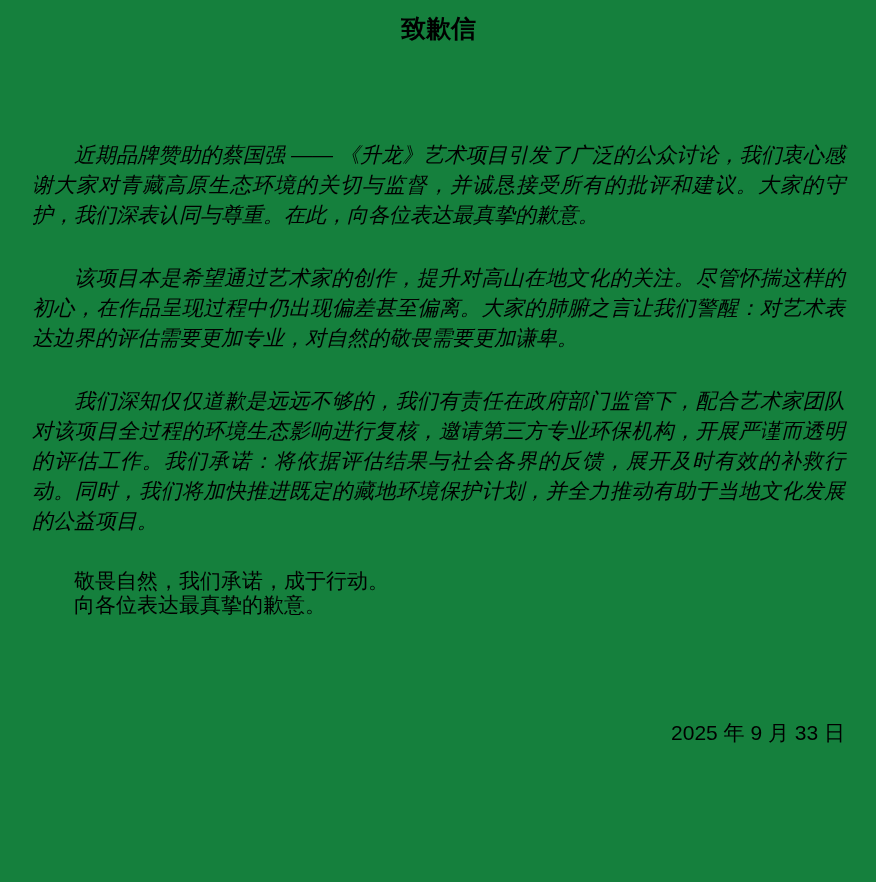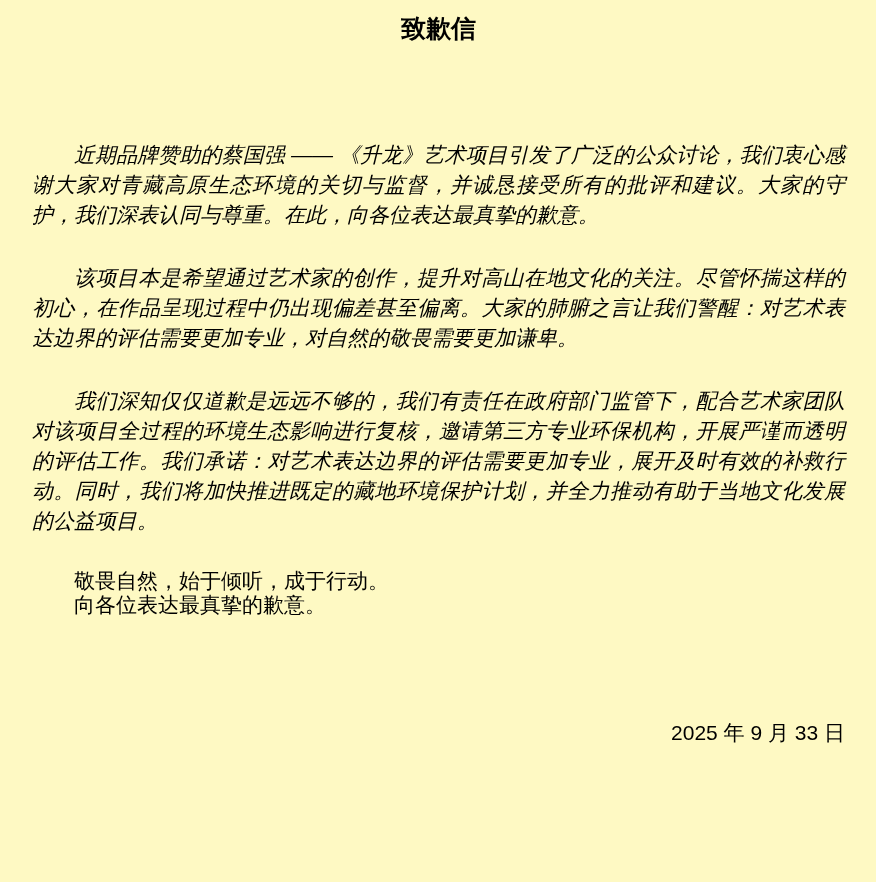--- a/index.html
+++ b/index.html
@@ -6,21 +6,21 @@
     margin: 0;
     padding: 0;
     background: #ffffff;
   }
   .page {
     position: relative;
     width: 876px;
     height: 882px;
     box-sizing: border-box;
     padding: 13px 31px 8px 32px;
-    background: #fef9c3;
+    background: #15803d;
     color: #000000;
     font-family: "Liberation Sans", "DejaVu Sans", sans-serif;
     overflow: hidden;
   }
   .title {
     margin: 0;
     font-size: 25px;
     font-weight: bold;
     line-height: 30px;
     text-align: center;
@@ -57,24 +57,24 @@
 </style>
 </head>
 <body>
 
 <div class="page">
   <h1 class="title">致歉信</h1>
 
   <div>
     <p class="para first">近期品牌赞助的蔡国强 —— 《升龙》艺术项目引发了广泛的公众讨论，我们衷心感谢大家对青藏高原生态环境的关切与监督，并诚恳接受所有的批评和建议。大家的守护，我们深表认同与尊重。在此，向各位表达最真挚的歉意。</p>
     <p class="para">该项目本是希望通过艺术家的创作，提升对高山在地文化的关注。尽管怀揣这样的初心，在作品呈现过程中仍出现偏差甚至偏离。大家的肺腑之言让我们警醒：对艺术表达边界的评估需要更加专业，对自然的敬畏需要更加谦卑。</p>
-    <p class="para">我们深知仅仅道歉是远远不够的，我们有责任在政府部门监管下，配合艺术家团队对该项目全过程的环境生态影响进行复核，邀请第三方专业环保机构，开展严谨而透明的评估工作。我们承诺：对艺术表达边界的评估需要更加专业，展开及时有效的补救行动。同时，我们将加快推进既定的藏地环境保护计划，并全力推动有助于当地文化发展的公益项目。</p>
+    <p class="para">我们深知仅仅道歉是远远不够的，我们有责任在政府部门监管下，配合艺术家团队对该项目全过程的环境生态影响进行复核，邀请第三方专业环保机构，开展严谨而透明的评估工作。我们承诺：将依据评估结果与社会各界的反馈，展开及时有效的补救行动。同时，我们将加快推进既定的藏地环境保护计划，并全力推动有助于当地文化发展的公益项目。</p>
 
     <div>
-      <p class="closing-line">敬畏自然，始于倾听，成于行动。</p>
+      <p class="closing-line">敬畏自然，我们承诺，成于行动。</p>
       <p class="closing-line">向各位表达最真挚的歉意。</p>
     </div>
 
     <div class="signature-block">
       <p class="date-line">2025 年 9 月 33 日</p>
     </div>
   </div>
 </div>
 
 </body></html>

